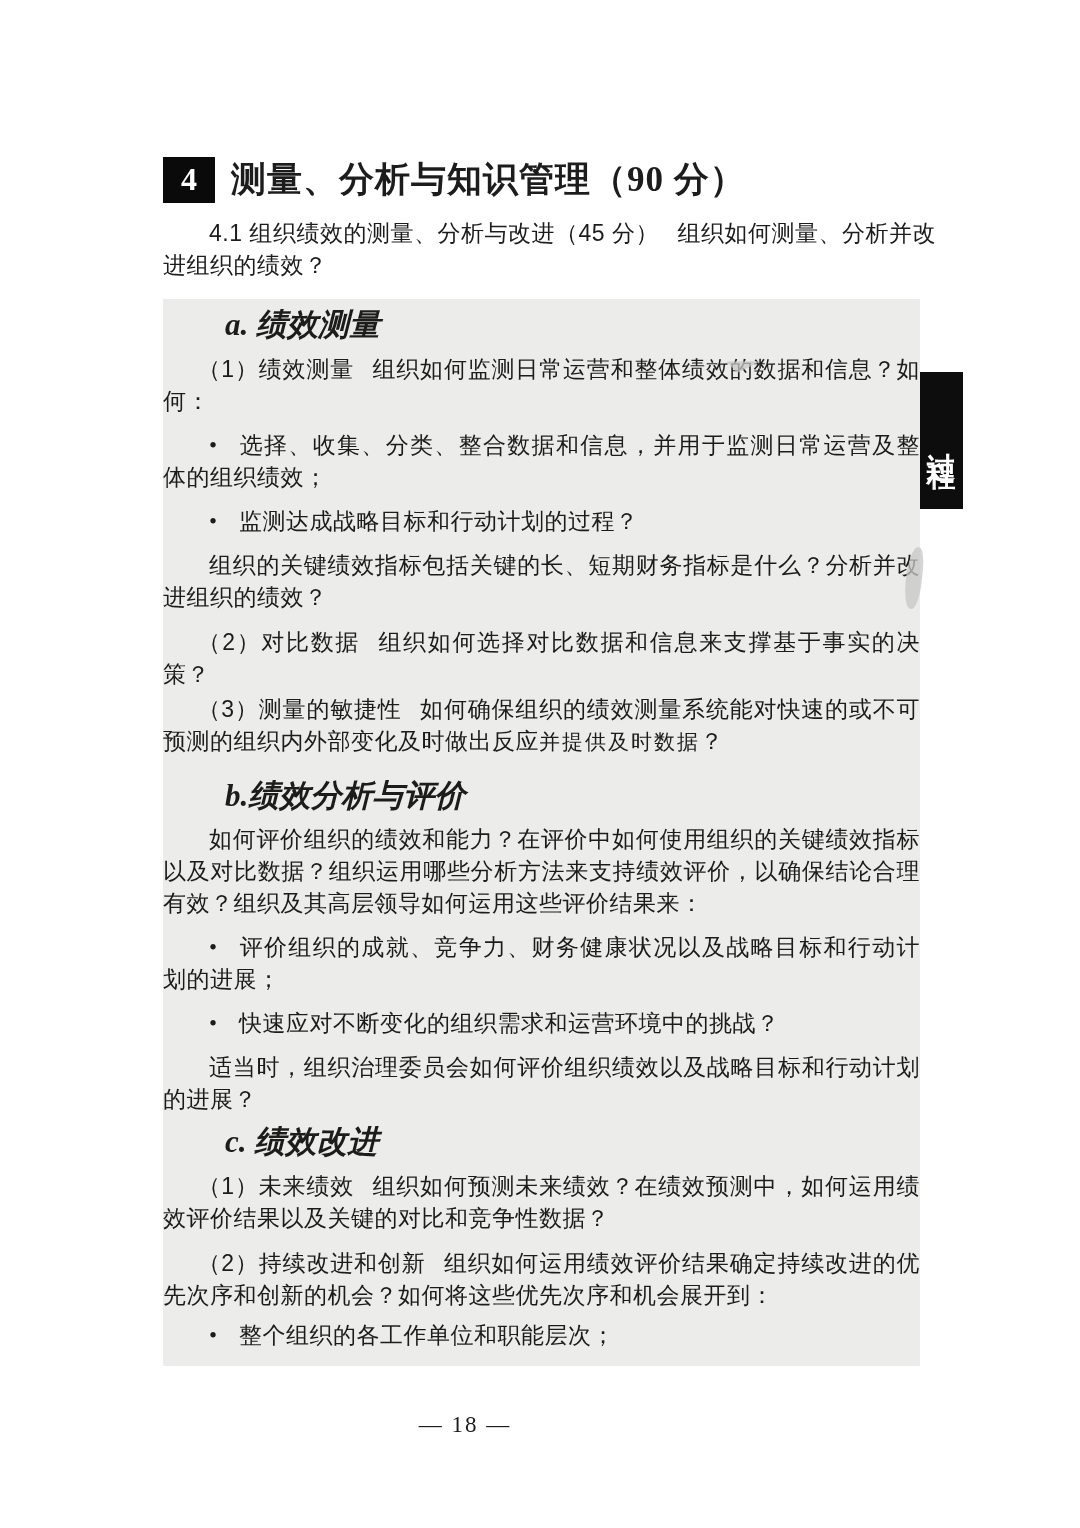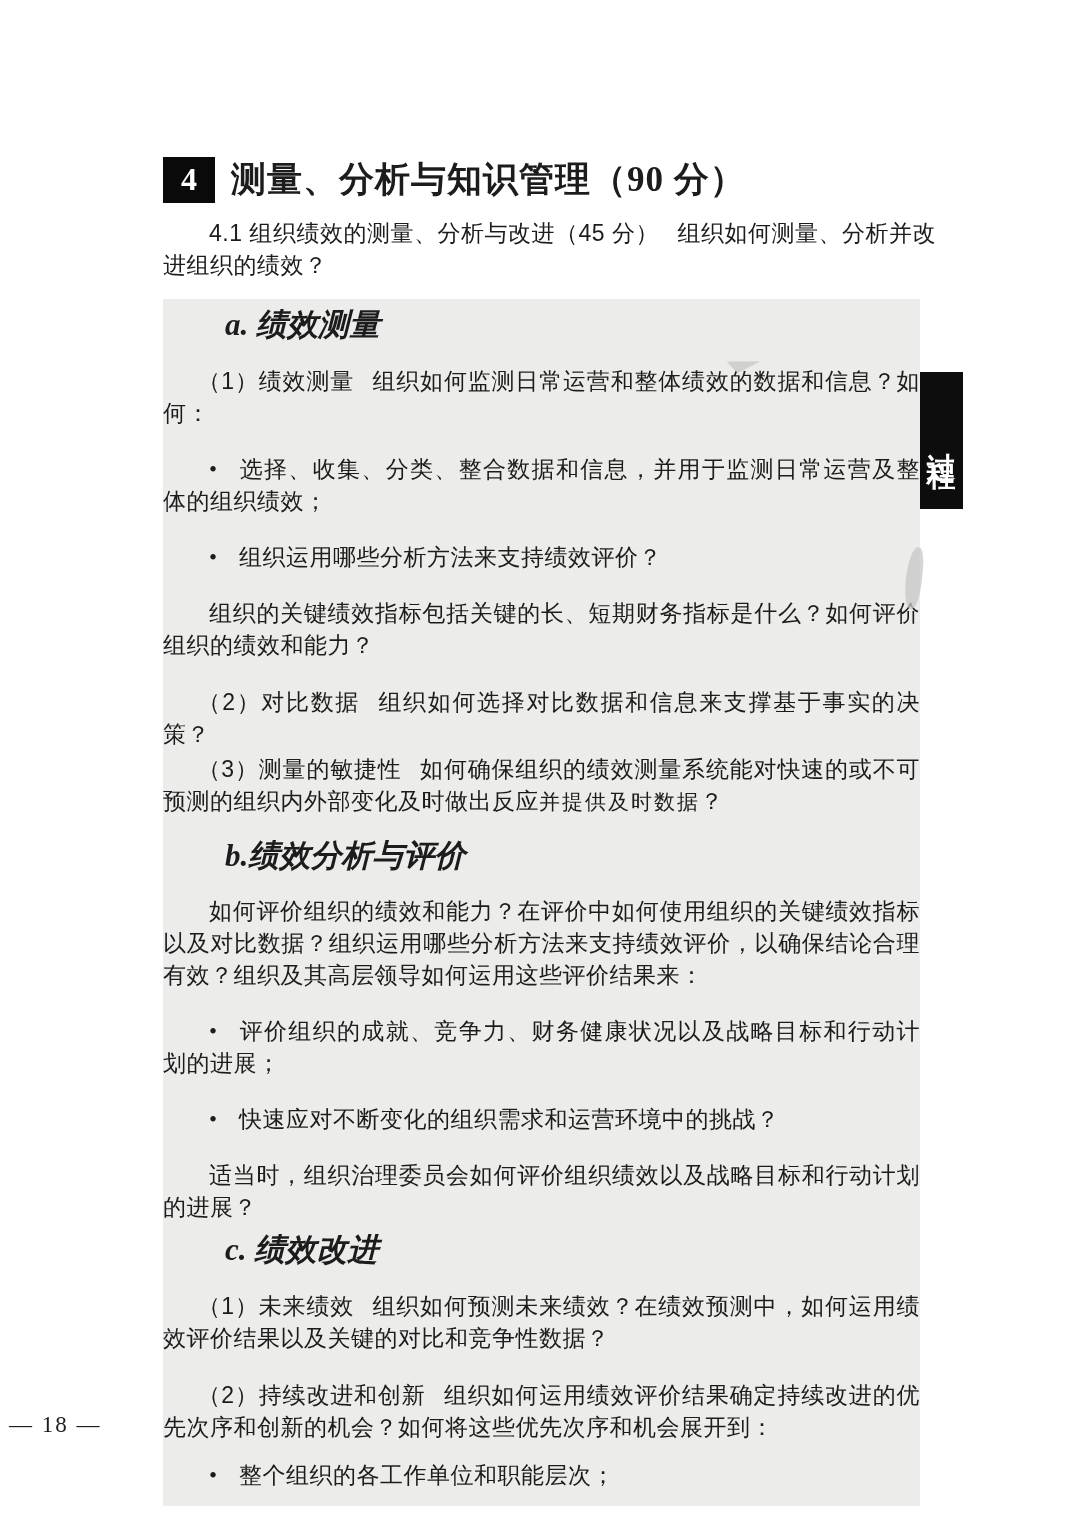--- a/index.html
+++ b/index.html
@@ -50,21 +50,21 @@
   .gap{margin-right:0.8em;}
   .intro{margin-top:44px;margin-right:4px;}
   .h41{margin-top:14px;margin-right:4px;}
   
   .graybox{
     margin-top:17px;
     width:757px;
     background:#ececea;
     padding:10px 0 14px 0;
   }
-  .graybox .p{margin-top:24px;}
+  .graybox .p{margin-top:12px;}
   .sec{
     font-size:31px;line-height:32px;
     font-weight:700;font-style:italic;
     text-indent:2em;margin:0;
     font-family:Liberation Serif, serif;
   }
   .sec.mt{margin-top:22px;}
   .bullet-dot{display:inline-block;width:1.3em;text-indent:0;}
   .kai-inline{
     font-size:21px;
@@ -83,23 +83,23 @@
     writing-mode:vertical-rl;
     font-family:"Liberation Sans","DejaVu Sans",sans-serif;
     font-weight:700;
     font-size:29px;
     letter-spacing:12px;
   }
   
   .footer{
     position:absolute;
     left:0;top:1412px;width:930px;
+    text-align:center;
     font-size:23px;
     letter-spacing:2px;
-    padding-left:9px;
   }
   
   .artifact{position:absolute;background:#c7c7c5;opacity:0.75;}
   .art1{left:727px;top:359px;width:34px;height:13px;
         transform:rotate(-8deg);border-radius:2px 10px 2px 10px;
         clip-path:polygon(0 0,100% 35%,28% 100%);}
   .art2{left:906px;top:547px;width:16px;height:62px;
         transform:rotate(6deg);border-radius:60% 40% 50% 50%;}
 </style>
 </head>
@@ -120,23 +120,23 @@
     <p class="p ind2 h41"><span class="b gap">4.1 组织绩效的测量、分析与改进（45 分）</span><span>组织如何测量、分析并改进组织的绩效？</span></p>
 
     <div class="graybox">
 
       <p class="sec">a. 绩效测量</p>
 
       <p class="p ind15"><span class="b gap">（1）绩效测量</span><span>组织如何监测日常运营和整体绩效的数据和信息？如何：</span></p>
 
       <p class="p ind2"><span class="bullet-dot">•</span><span>选择、收集、分类、整合数据和信息，并用于监测日常运营及整体的组织绩效；</span></p>
 
-      <p class="p ind2"><span class="bullet-dot">•</span><span>组织运用哪些分析方法来支持绩效评价？</span></p>
+      <p class="p ind2"><span class="bullet-dot">•</span><span>监测达成战略目标和行动计划的过程？</span></p>
 
-      <p class="p ind2">组织的关键绩效指标包括关键的长、短期财务指标是什么？如何评价组织的绩效和能力？</p>
+      <p class="p ind2">组织的关键绩效指标包括关键的长、短期财务指标是什么？分析并改进组织的绩效？</p>
 
       <p class="p ind15"><span class="b gap">（2）对比数据</span><span>组织如何选择对比数据和信息来支撑基于事实的决策？</span></p>
 
       <p class="p ind15" style="margin-top:2px"><span class="b gap">（3）测量的敏捷性</span><span>如何确保组织的绩效测量系统能对快速的或不可预测的组织内外部变化及时做出反应</span><span class="kai-inline">并提供及时数据</span><span>？</span></p>
 
       <p class="sec mt">b.绩效分析与评价</p>
 
       <p class="p ind2">如何评价组织的绩效和能力？在评价中如何使用组织的关键绩效指标以及对比数据？组织运用哪些分析方法来支持绩效评价，以确保结论合理有效？组织及其高层领导如何运用这些评价结果来：</p>
 
       <p class="p ind2"><span class="bullet-dot">•</span><span>评价组织的成就、竞争力、财务健康状况以及战略目标和行动计划的进展；</span></p>
@@ -144,21 +144,21 @@
       <p class="p ind2"><span class="bullet-dot">•</span><span>快速应对不断变化的组织需求和运营环境中的挑战？</span></p>
 
       <p class="p ind2">适当时，组织治理委员会如何评价组织绩效以及战略目标和行动计划的进展？</p>
 
       <p class="sec" style="margin-top:10px">c. 绩效改进</p>
 
       <p class="p ind15"><span class="b gap">（1）未来绩效</span><span>组织如何预测未来绩效？在绩效预测中，如何运用绩效评价结果以及关键的对比和竞争性数据？</span></p>
 
       <p class="p ind15"><span class="b gap">（2）持续改进和创新</span><span>组织如何运用绩效评价结果确定持续改进的优先次序和创新的机会？如何将这些优先次序和机会展开到：</span></p>
 
-      <p class="p ind2" style="margin-top:16px"><span class="bullet-dot">•</span><span>整个组织的各工作单位和职能层次；</span></p>
+      <p class="p ind2" style="margin-top:8px"><span class="bullet-dot">•</span><span>整个组织的各工作单位和职能层次；</span></p>
 
 
     </div>
 
   </div>
 
   <div class="sidetab">
     <span class="vtext">过程</span>
   </div>
 

